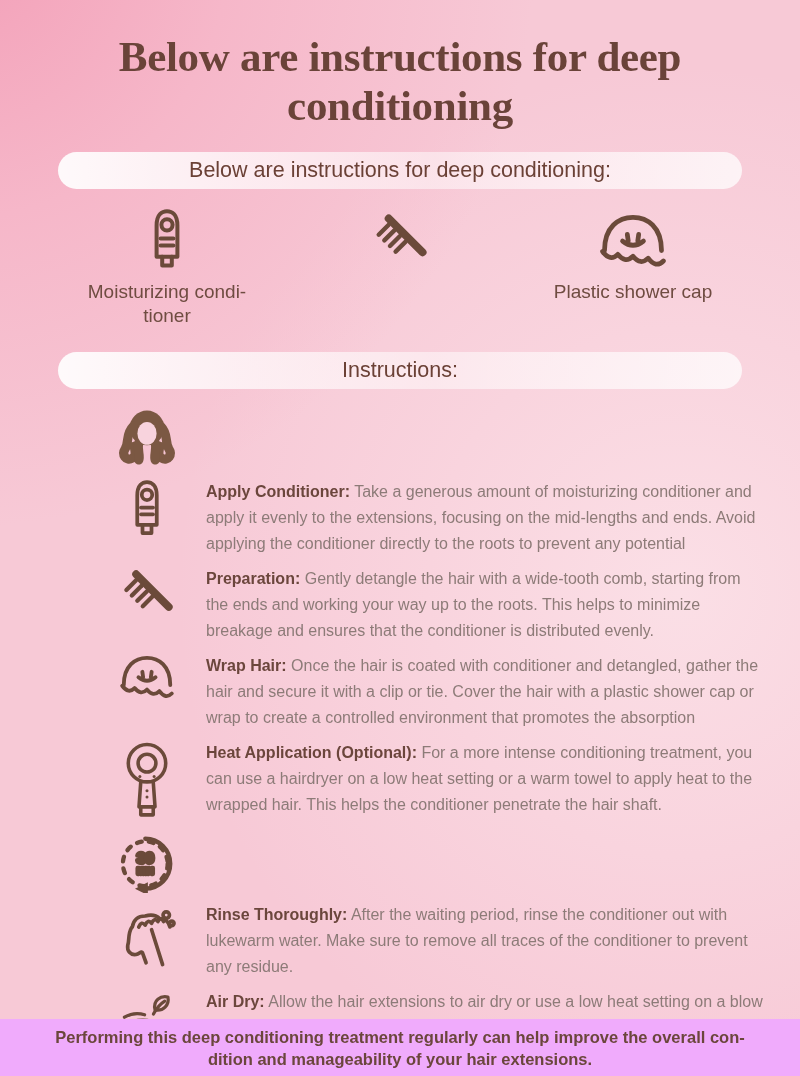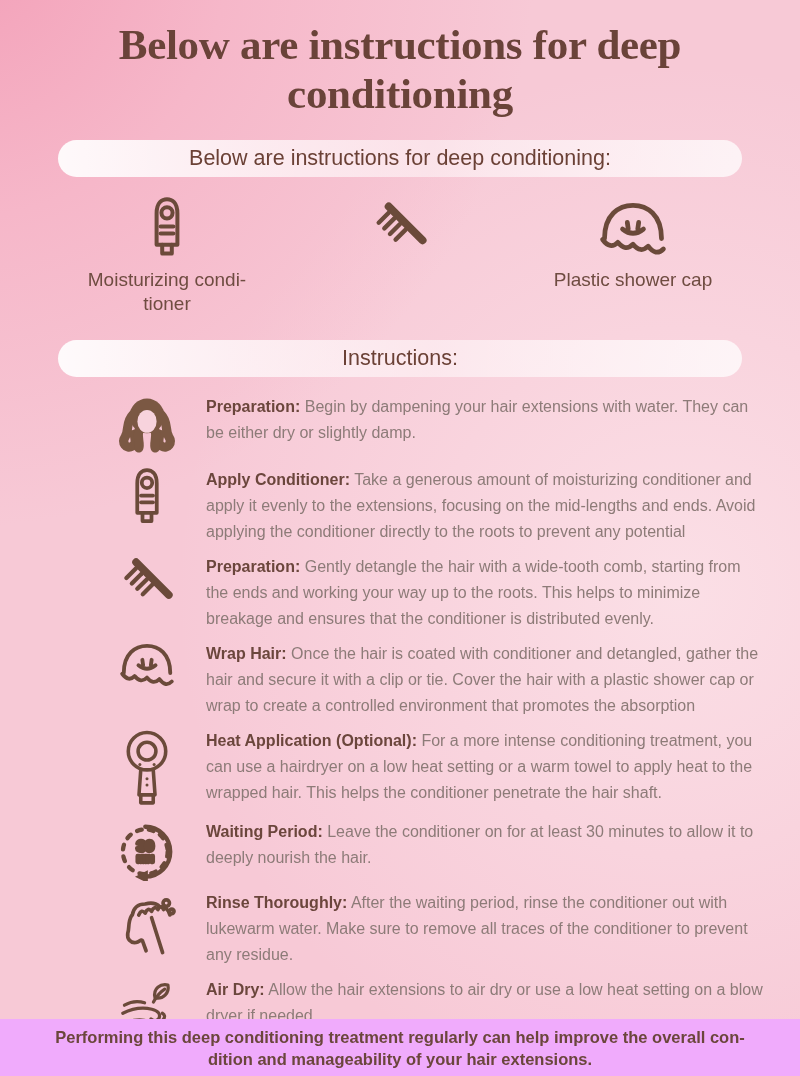--- a/index.html
+++ b/index.html
@@ -5,21 +5,21 @@
   html,body{margin:0;padding:0;}
   body{
     width:800px;height:1076px;overflow:hidden;position:relative;
     font-family:"Liberation Sans",sans-serif;
     background:
       radial-gradient(120% 90% at -5% -5%, #f3a0b8 0%, #f6b7c9 28%, rgba(250,220,227,0) 60%),
       radial-gradient(90% 70% at 85% 55%, #fbdfe6 0%, rgba(251,223,230,0) 70%),
       #f7c9d6;
   }
   .title{
-    width:620px;margin:4px auto;padding-top:16px;
+    width:620px;margin:16px auto;padding-top:16px;
     font-family:"Liberation Serif","DejaVu Serif",serif;
     font-weight:700;font-size:43px;line-height:1.14;letter-spacing:-.3px;
     color:#6a4339;text-align:center;
   }
   .banner{
     width:684px;height:37px;margin:17px auto;border-radius:19px;
     background:linear-gradient(90deg, rgba(255,255,255,.92) 0%, rgba(255,250,251,.55) 55%, rgba(255,255,255,.75) 100%);
     display:flex;align-items:center;justify-content:center;
     font-size:21.5px;font-weight:500;color:#6b4136;
   }
@@ -116,21 +116,20 @@
         </g>
         <g fill="none" stroke="#7b5843" stroke-width="10" stroke-linecap="round">
           <path d="M20,22 C11,31 16,39 11,47 C7,53 12,61 19,57 C23,55 22,49 21,44"></path>
           <path d="M50,22 C59,31 54,39 59,47 C63,53 58,61 51,57 C47,55 48,49 49,44"></path>
           <path d="M26,40 C24,48 28,54 26,59"></path>
           <path d="M44,40 C46,48 42,54 44,59"></path>
         </g>
         <ellipse cx="35" cy="30" rx="10.5" ry="12.5" fill="#f8d3dd" stroke="none"></ellipse>
       </svg>
     </div>
-    <div class="step-text"><span class="step-title">Preparation:</span> <span>Begin by dampening your hair extensions with water. They can be either dry or slightly damp.</span></div>
   </div>
 
   <div class="step">
     <div class="step-icon">
       <svg width="46" height="60" viewBox="0 0 60 80" class="icn">
         <path d="M17,61 L17,22 C17,8 24,4 30,4 C36,4 43,8 43,22 L43,61 Z"></path>
         <circle cx="30" cy="21" r="7"></circle>
         <line x1="22" y1="38" x2="38" y2="38"></line>
         <line x1="22" y1="47" x2="38" y2="47"></line>
         <path d="M24,61 L24,72 L36,72 L36,61"></path>
@@ -186,21 +185,20 @@
   <div class="step">
     <div class="step-icon">
       <svg width="62" height="62" viewBox="0 0 72 72" class="icn">
         <circle cx="34" cy="38" r="26" stroke-dasharray="5.5 8.5"></circle>
         <path d="M34,9 A29,29 0 0 1 34,67"></path>
         <polygon points="22,67 37,59.5 37,74.5" class="dot"></polygon>
         <text x="34" y="37" font-size="18" text-anchor="middle" class="timer-txt">30</text>
         <text x="34" y="50" font-size="10.5" text-anchor="middle" class="timer-txt">MIN</text>
       </svg>
     </div>
-    <div class="step-text"><span class="step-title">Waiting Period:</span> <span>Leave the conditioner on for at least 30 minutes to allow it to deeply nourish the hair.</span></div>
   </div>
 
   <div class="step">
     <div class="step-icon">
       <svg width="66" height="72" viewBox="0 0 72 72" class="icn4">
         <path d="M20,24 q2,-12 14,-12 q10,-3 16,3 q9,0 11,9"></path>
         <path d="M19,25 C15,32 17,38 15,44 C14,50 18,55 24,54 C28,53 30,50 31,52 L35,63"></path>
         <line x1="53" y1="65" x2="41" y2="27"></line>
         <path d="M27,24 q3,-7 7,-2 q3,-7 7,-2 q3,-7 7,-2 q3,-6 6,0"></path>
         <circle cx="57" cy="11" r="3.5"></circle>

